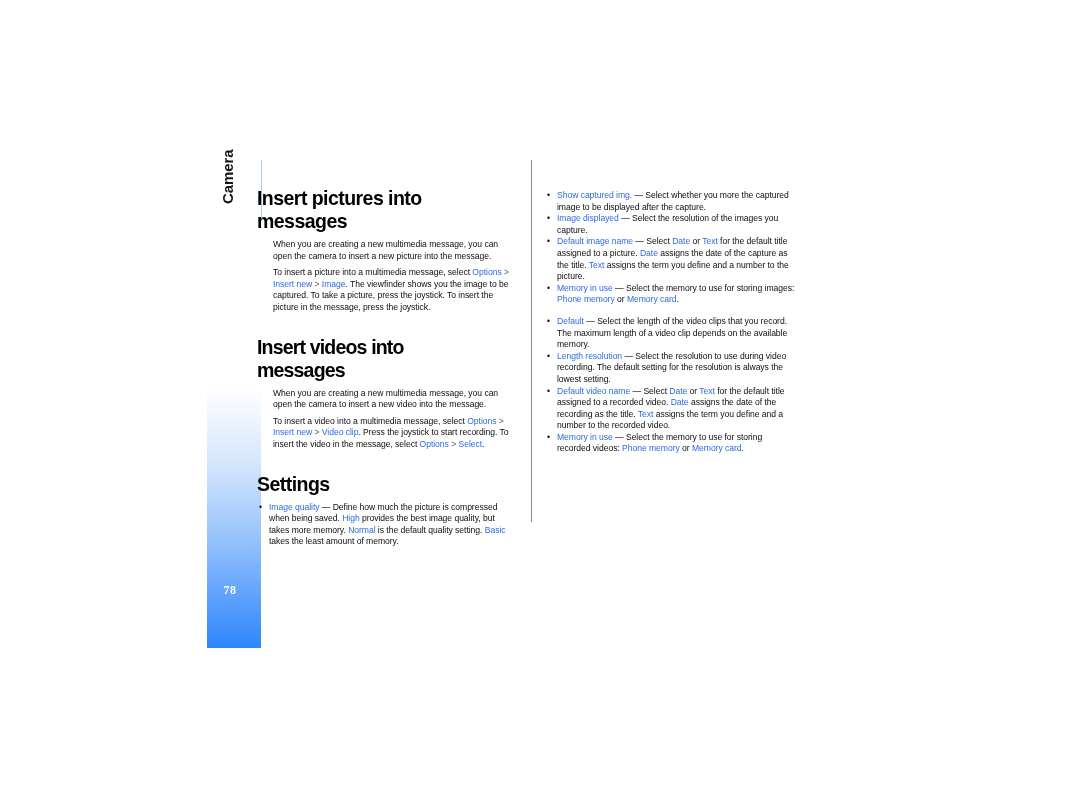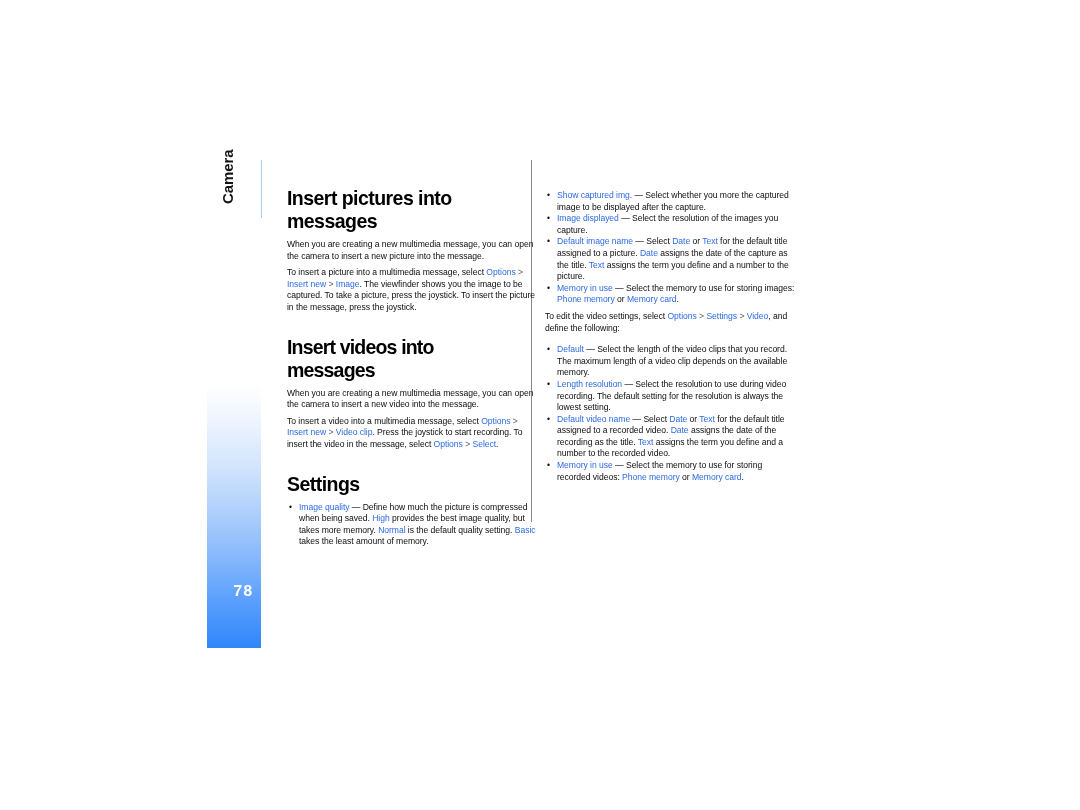--- a/index.html
+++ b/index.html
@@ -39,27 +39,27 @@
         #b3d2fc 71%,
         #8dbcfc 80%,
         #5ca0fd 90%,
         #2f86fb 100%);
   }
   #side-tab-pagenum {
     position: absolute;
     left: 0;
     top: 424px;
     width: 46px;
-    text-align: right;
+    text-align: center;
     color: #ffffff;
-    font-size: 16px;
+    font-size: 12px;
     font-weight: 700;
     letter-spacing: 0.4px;
     line-height: 1;
-    font-family: Liberation Mono, monospace;
+    font-family: Liberation Serif, serif;
   }
 
   
   #chapter-label {
     position: absolute;
     left: 219px;
     top: 184px;
     width: 120px;
     height: 20px;
     transform: rotate(-90deg);
@@ -93,41 +93,41 @@
   
   .col {
     position: absolute;
     width: 252px;
     font-size: 8.6px;
     line-height: 11.6px;
     color: #0d0d0d;
     font-family: "Liberation Sans", sans-serif;
     letter-spacing: -0.05px;
   }
-  #col-left  { left: 287px; top: 186px; }
+  #col-left  { left: 257px; top: 186px; }
   #col-right { left: 545px; top: 190px; }
 
   h1.sec {
     margin: 0 0 2px 0;
     font-size: 21px;
     line-height: 23px;
     font-weight: 700;
     color: #000000;
     letter-spacing: -0.6px;
     font-family: "Liberation Sans", sans-serif;
     transform: scaleX(0.93);
     transform-origin: left center;
   }
   h1.sec.tight { letter-spacing: -0.9px; }
 
   .spacer-lg { height: 16px; }
   .spacer-sm { height: 5px; }
 
   p.para {
-    margin: 0 0 5px 0;
+    margin: 0 0 5px 16px;
   }
   p.para:last-child { margin-bottom: 0; }
 
   ul.bullets {
     list-style: none;
     margin: 0;
     padding: 0;
   }
   ul.bullets li {
     position: relative;
@@ -198,21 +198,20 @@
       <li><span class="dot">•</span><span class="lk">Image displayed</span><span> — </span><span>Select the resolution of the images you capture.</span></li>
 
       <li><span class="dot">•</span><span class="lk">Default image name</span><span> — </span><span>Select </span><span class="lk">Date</span><span> or </span><span class="lk">Text</span><span> for the default title assigned to a picture. </span><span class="lk">Date</span><span> assigns the date of the capture as the title. </span><span class="lk">Text</span><span> assigns the term you define and a number to the picture.</span></li>
 
       <li><span class="dot">•</span><span class="lk">Memory in use</span><span> — </span><span>Select the memory to use for storing images: </span><span class="lk">Phone memory</span><span> or </span><span class="lk">Memory card</span><span>.</span></li>
 
     </ul>
 
     <div class="spacer-sm"></div>
 
-    <p class="para"><span>To edit the video settings, select </span><span class="lk">Options</span><span class="gt"> &gt; </span><span class="lk">Settings</span><span class="gt"> &gt; </span><span class="lk">Video</span><span>, and define the following:</span></p>
 
     <div class="spacer-sm"></div>
 
     <ul class="bullets">
 
       <li><span class="dot">•</span><span class="lk">Default</span><span> — </span><span>Select the length of the video clips that you record. The maximum length of a video clip depends on the available memory.</span></li>
 
       <li><span class="dot">•</span><span class="lk">Length resolution</span><span> — </span><span>Select the resolution to use during video recording. The default setting for the resolution is always the lowest setting.</span></li>
 
       <li><span class="dot">•</span><span class="lk">Default video name</span><span> — </span><span>Select </span><span class="lk">Date</span><span> or </span><span class="lk">Text</span><span> for the default title assigned to a recorded video. </span><span class="lk">Date</span><span> assigns the date of the recording as the title. </span><span class="lk">Text</span><span> assigns the term you define and a number to the recorded video.</span></li>

